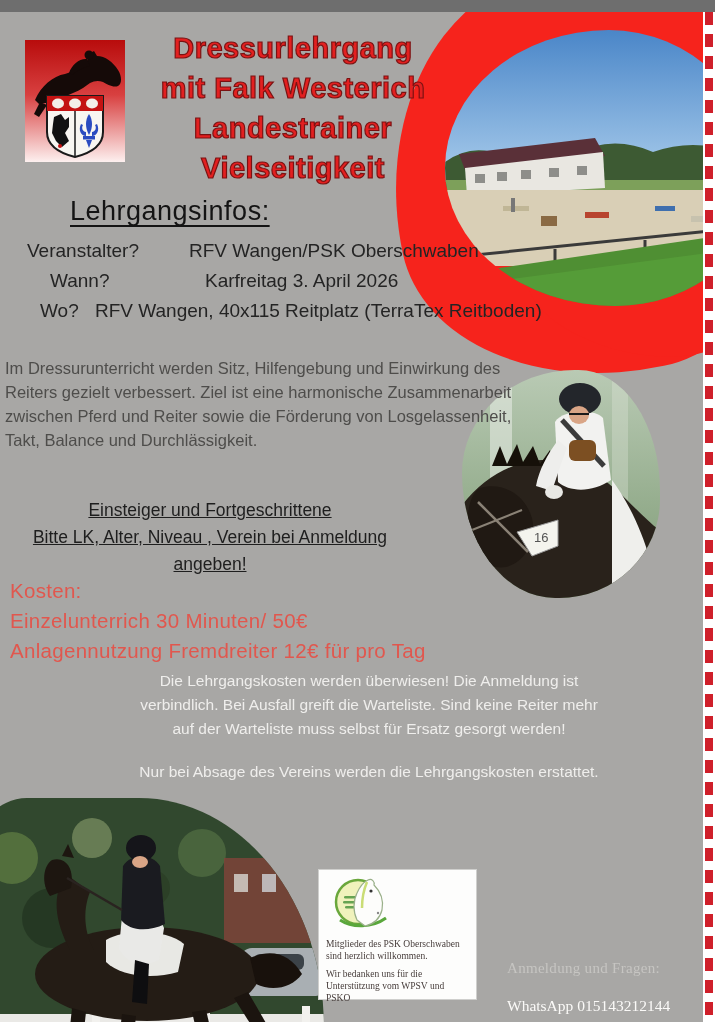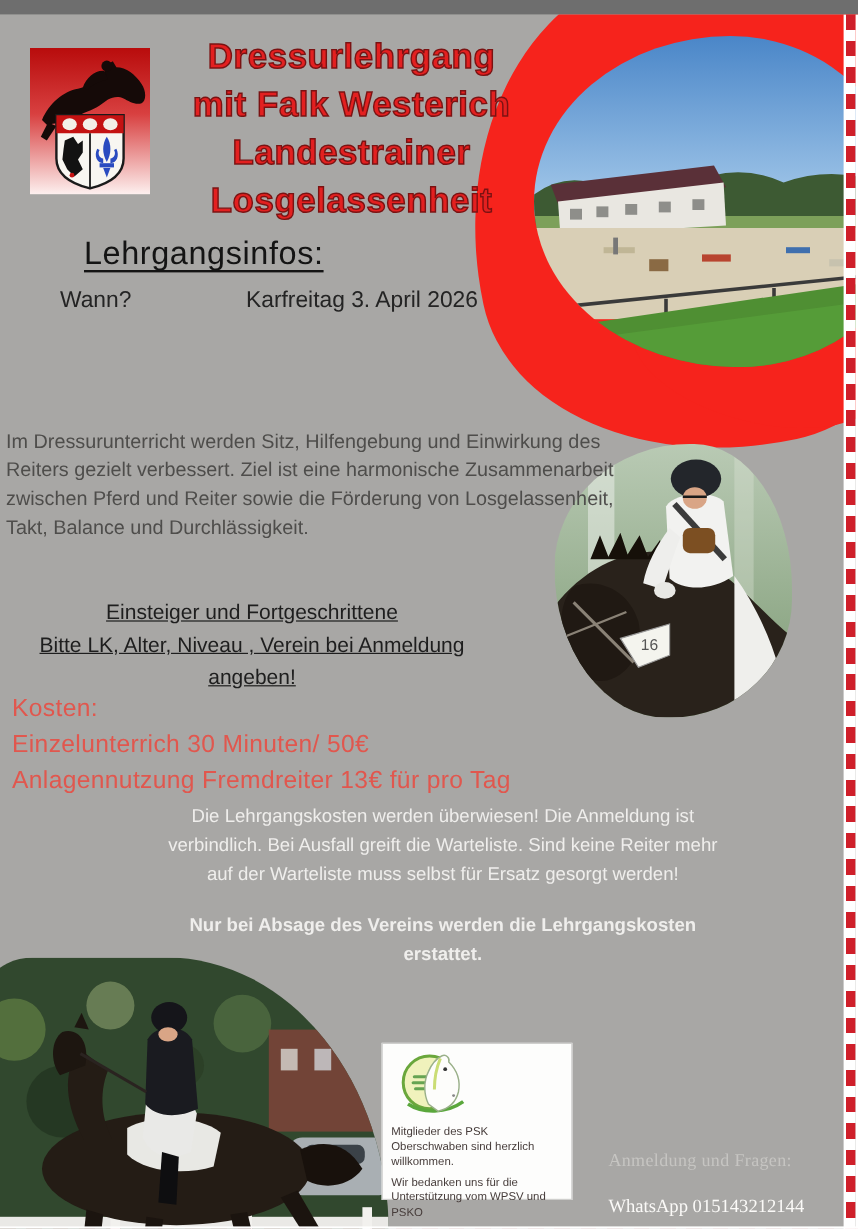--- a/index.html
+++ b/index.html
@@ -75,35 +75,35 @@
   
   .costs {
     position:absolute; left:10px; top:564px; z-index:10;
     font-size:20.5px; line-height:30px; color:#e1574e; letter-spacing:.3px;
   }
   
   .payment {
     position:absolute; left:130px; top:657px; width:478px; z-index:10;
     text-align:center; font-size:15.5px; line-height:24px; color:#efeeec;
   }
-  .payment .p2 { margin-top:19px;font-weight:bold; }
+  .payment .p2 { margin-top:19px; }
   
   .photo-dressage {
     position:absolute; left:-28px; top:786px; width:352px; height:252px;
     border-radius:55px 185px 0 0 / 65px 230px 0 0;
     overflow:hidden; z-index:2;
   }
   
   .sponsor-box {
     position:absolute; left:318px; top:857px; width:159px; height:131px; z-index:10;
     background:#fdfdfc; border:1px solid #cfcfcd; padding:5px 7px;
   }
   .sponsor-box .logo { display:block; margin-left:6px; }
   .sponsor-text {
-    font-family:Liberation Sans, sans-serif; font-size:9.5px; line-height:1.3;
+    font-family:Liberation Serif, serif; font-size:9.5px; line-height:1.3;
     color:#463c3a; margin-top:7px;
   }
   .sponsor-text .s2 { margin-top:5px; }
   
   .contact { position:absolute; left:507px; top:948px; width:198px; z-index:10;font-family:Liberation Serif, serif; }
   .contact .heading { font-size:15px; color:#c6c5c2; letter-spacing:.3px; }
   .contact .lines { margin-top:16px; font-size:15.5px; line-height:25px; color:#fbfaf8; }
 </style>
 </head>
 <body>
@@ -175,27 +175,33 @@
       <path d="M72,84 C75,90 72,96 67,96 L67,92 C70,92 72,88 70,85 Z" fill="#2a4bc0"></path>
       <rect x="58" y="96" width="12" height="3.5" fill="#2a4bc0"></rect>
       <path d="M61,100 L67,100 L64,108 Z" fill="#2a4bc0"></path>
     </svg>
   </div>
 
   <div class="title">
     <div>Dressurlehrgang</div>
     <div>mit Falk Westerich</div>
     <div>Landestrainer</div>
-    <div>Losgelassenheit</div>
+    <div>Vielseitigkeit</div>
   </div>
 
   <div class="infos-heading">Lehrgangsinfos:</div>
   <div class="infos-rows">
+    <div class="info-row" style="padding-left:27px;">
+      <span class="lbl" style="width:162px;">Veranstalter?</span><span>RFV Wangen/PSK Oberschwaben</span>
+    </div>
     <div class="info-row" style="padding-left:50px;">
       <span class="lbl" style="width:155px;">Wann?</span><span>Karfreitag 3. April 2026</span>
+    </div>
+    <div class="info-row" style="padding-left:40px;">
+      <span class="lbl" style="width:55px;">Wo?</span><span>RFV Wangen, 40x115 Reitplatz (TerraTex Reitboden)</span>
     </div>
   </div>
 
   <div class="description">Im Dressurunterricht werden Sitz, Hilfengebung und Einwirkung des Reiters gezielt verbessert. Ziel ist eine harmonische Zusammenarbeit zwischen Pferd und Reiter sowie die Förderung von Losgelassenheit, Takt, Balance und Durchlässigkeit.</div>
 
   <div class="photo-rider">
     <svg width="198" height="228" viewBox="0 0 198 228">
       <defs>
         <linearGradient id="gbg" x1="0" y1="0" x2="0" y2="1">
           <stop offset="0" stop-color="#b9cab4"></stop>
@@ -225,21 +231,21 @@
   </div>
 
   <div class="audience">
     <div>Einsteiger und Fortgeschrittene</div>
     <div>Bitte LK, Alter, Niveau , Verein bei Anmeldung angeben!</div>
   </div>
 
   <div class="costs">
     <div>Kosten:</div>
     <div>Einzelunterrich 30 Minuten/ 50€</div>
-    <div>Anlagennutzung Fremdreiter 13€ für pro Tag</div>
+    <div>Anlagennutzung Fremdreiter 12€ für pro Tag</div>
   </div>
 
   <div class="payment">
     <div class="p1">Die Lehrgangskosten werden überwiesen! Die Anmeldung ist verbindlich. Bei Ausfall greift die Warteliste. Sind keine Reiter mehr auf der Warteliste muss selbst für Ersatz gesorgt werden!</div>
     <div class="p2">Nur bei Absage des Vereins werden die Lehrgangskosten erstattet.</div>
   </div>
 
   <div class="photo-dressage">
     <svg width="352" height="252" viewBox="0 0 352 252">
       <rect width="352" height="252" fill="#31482e"></rect>

